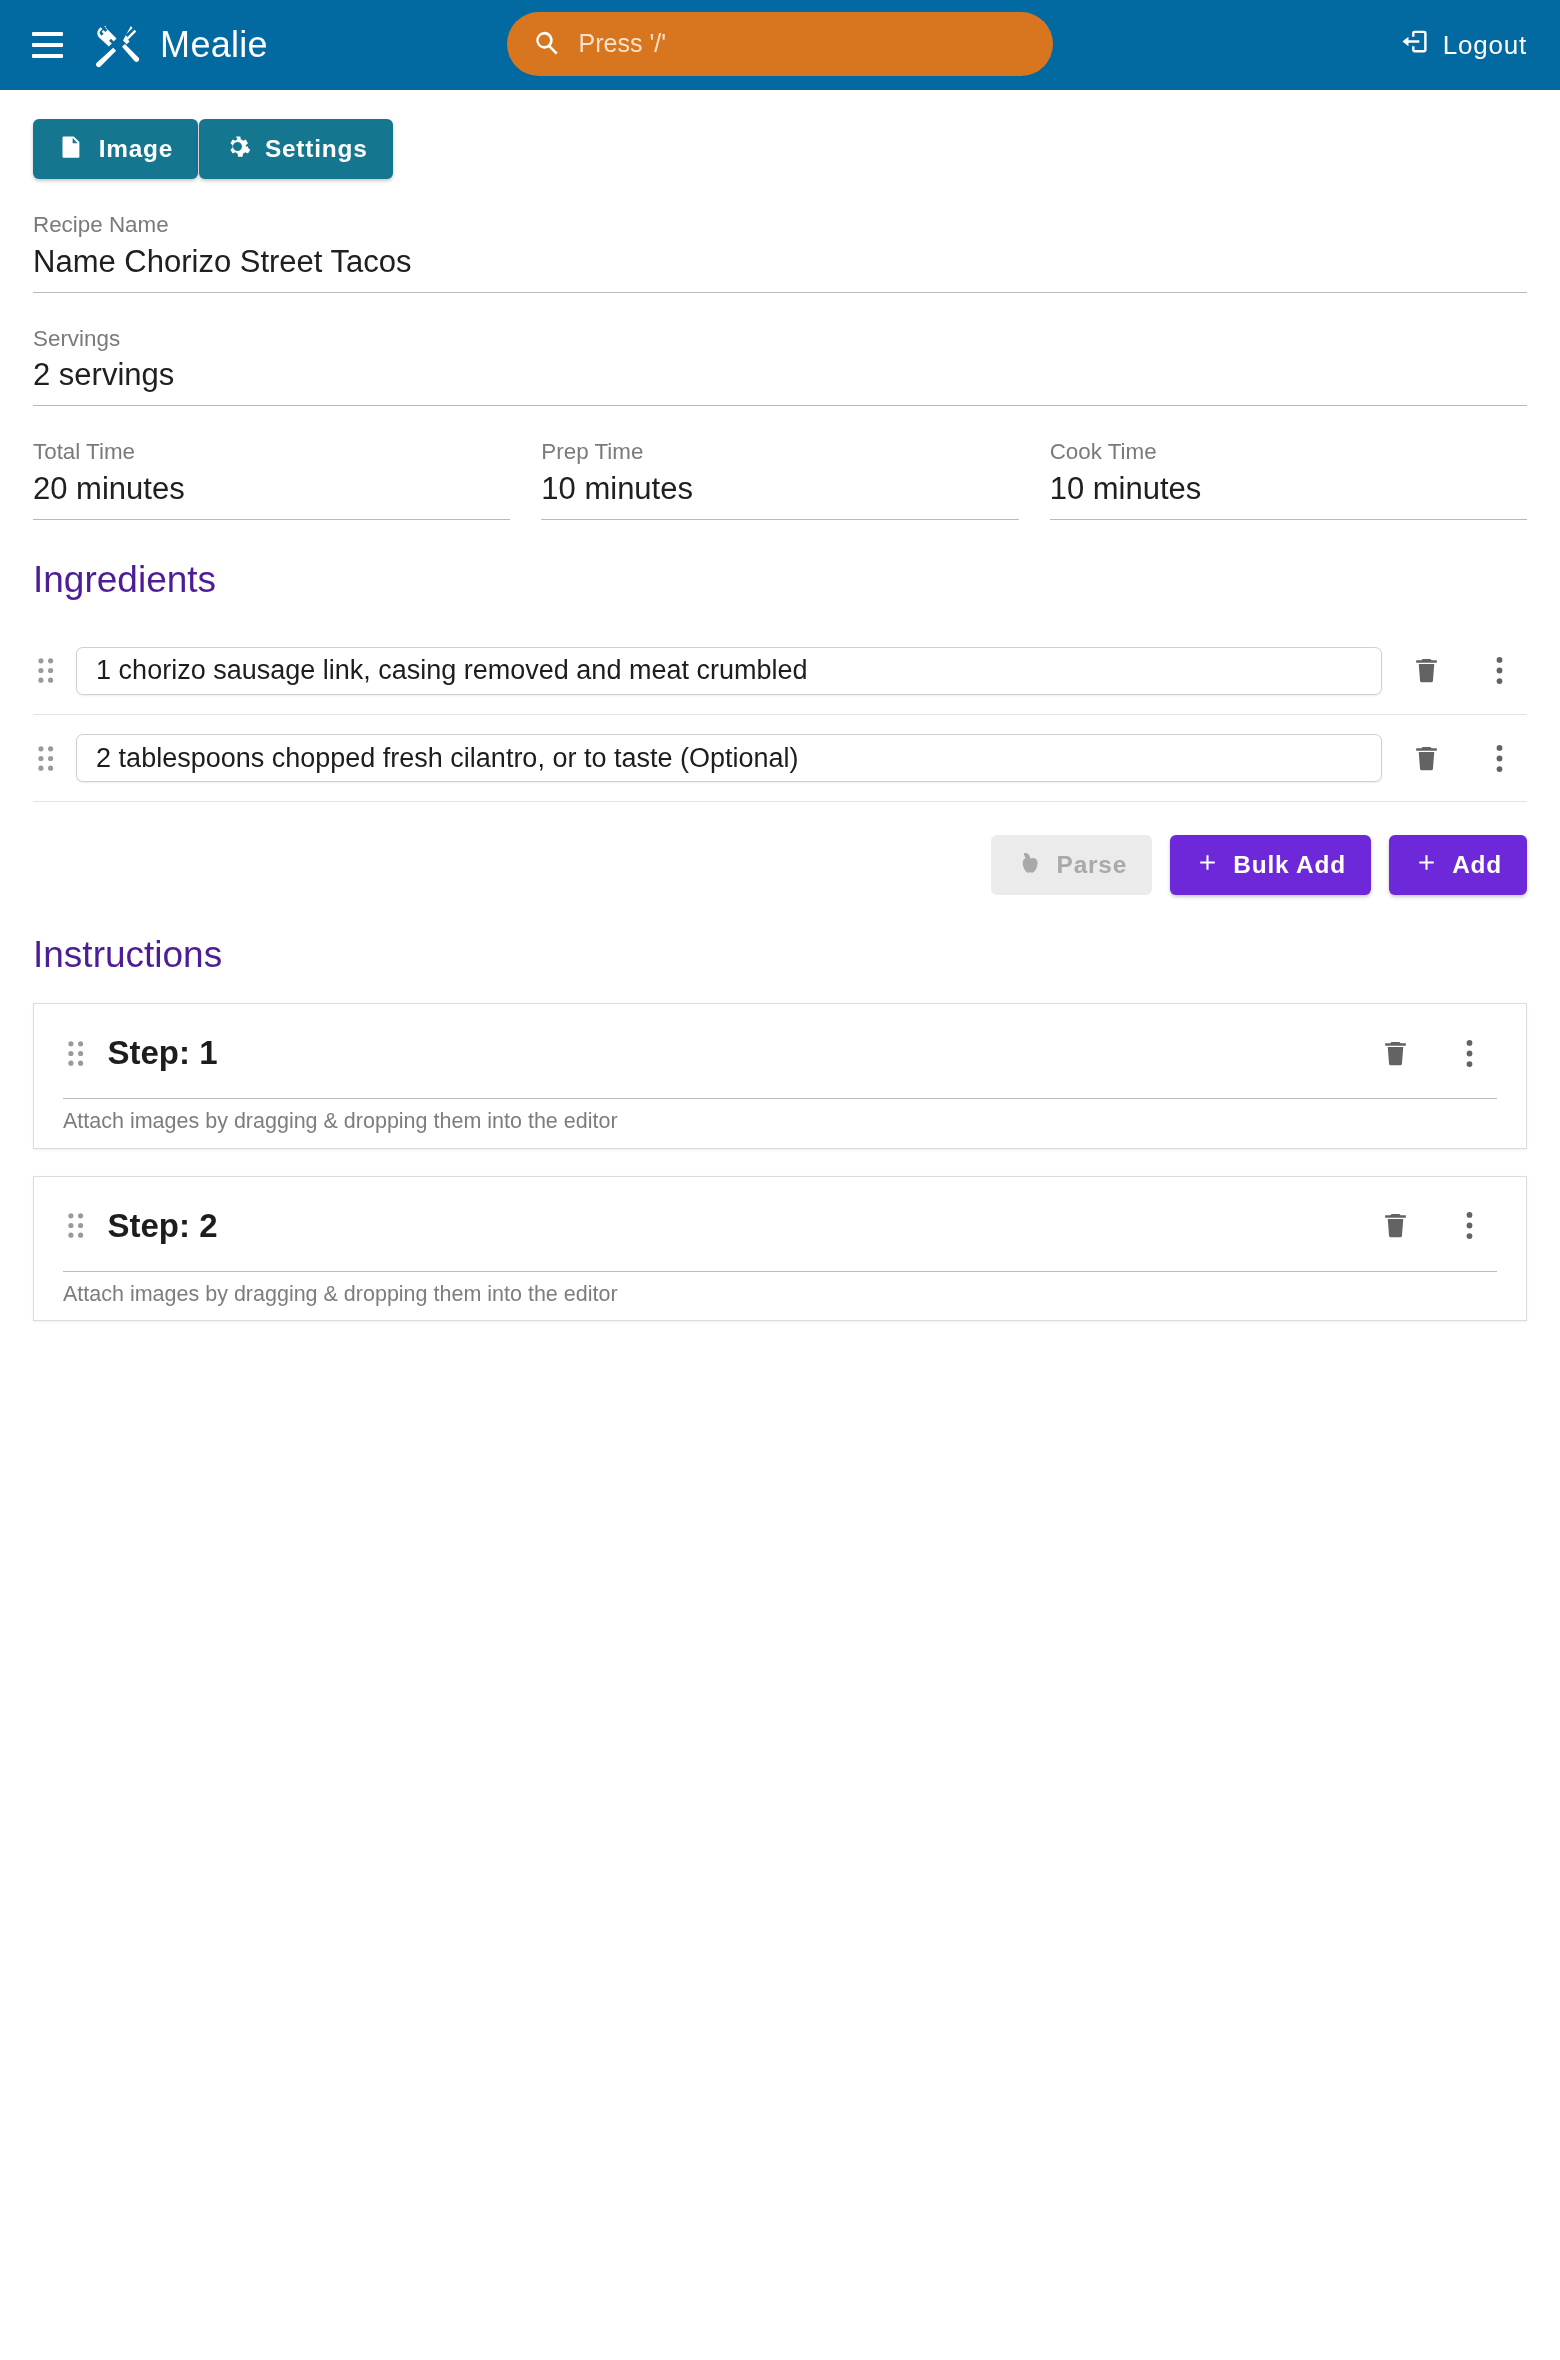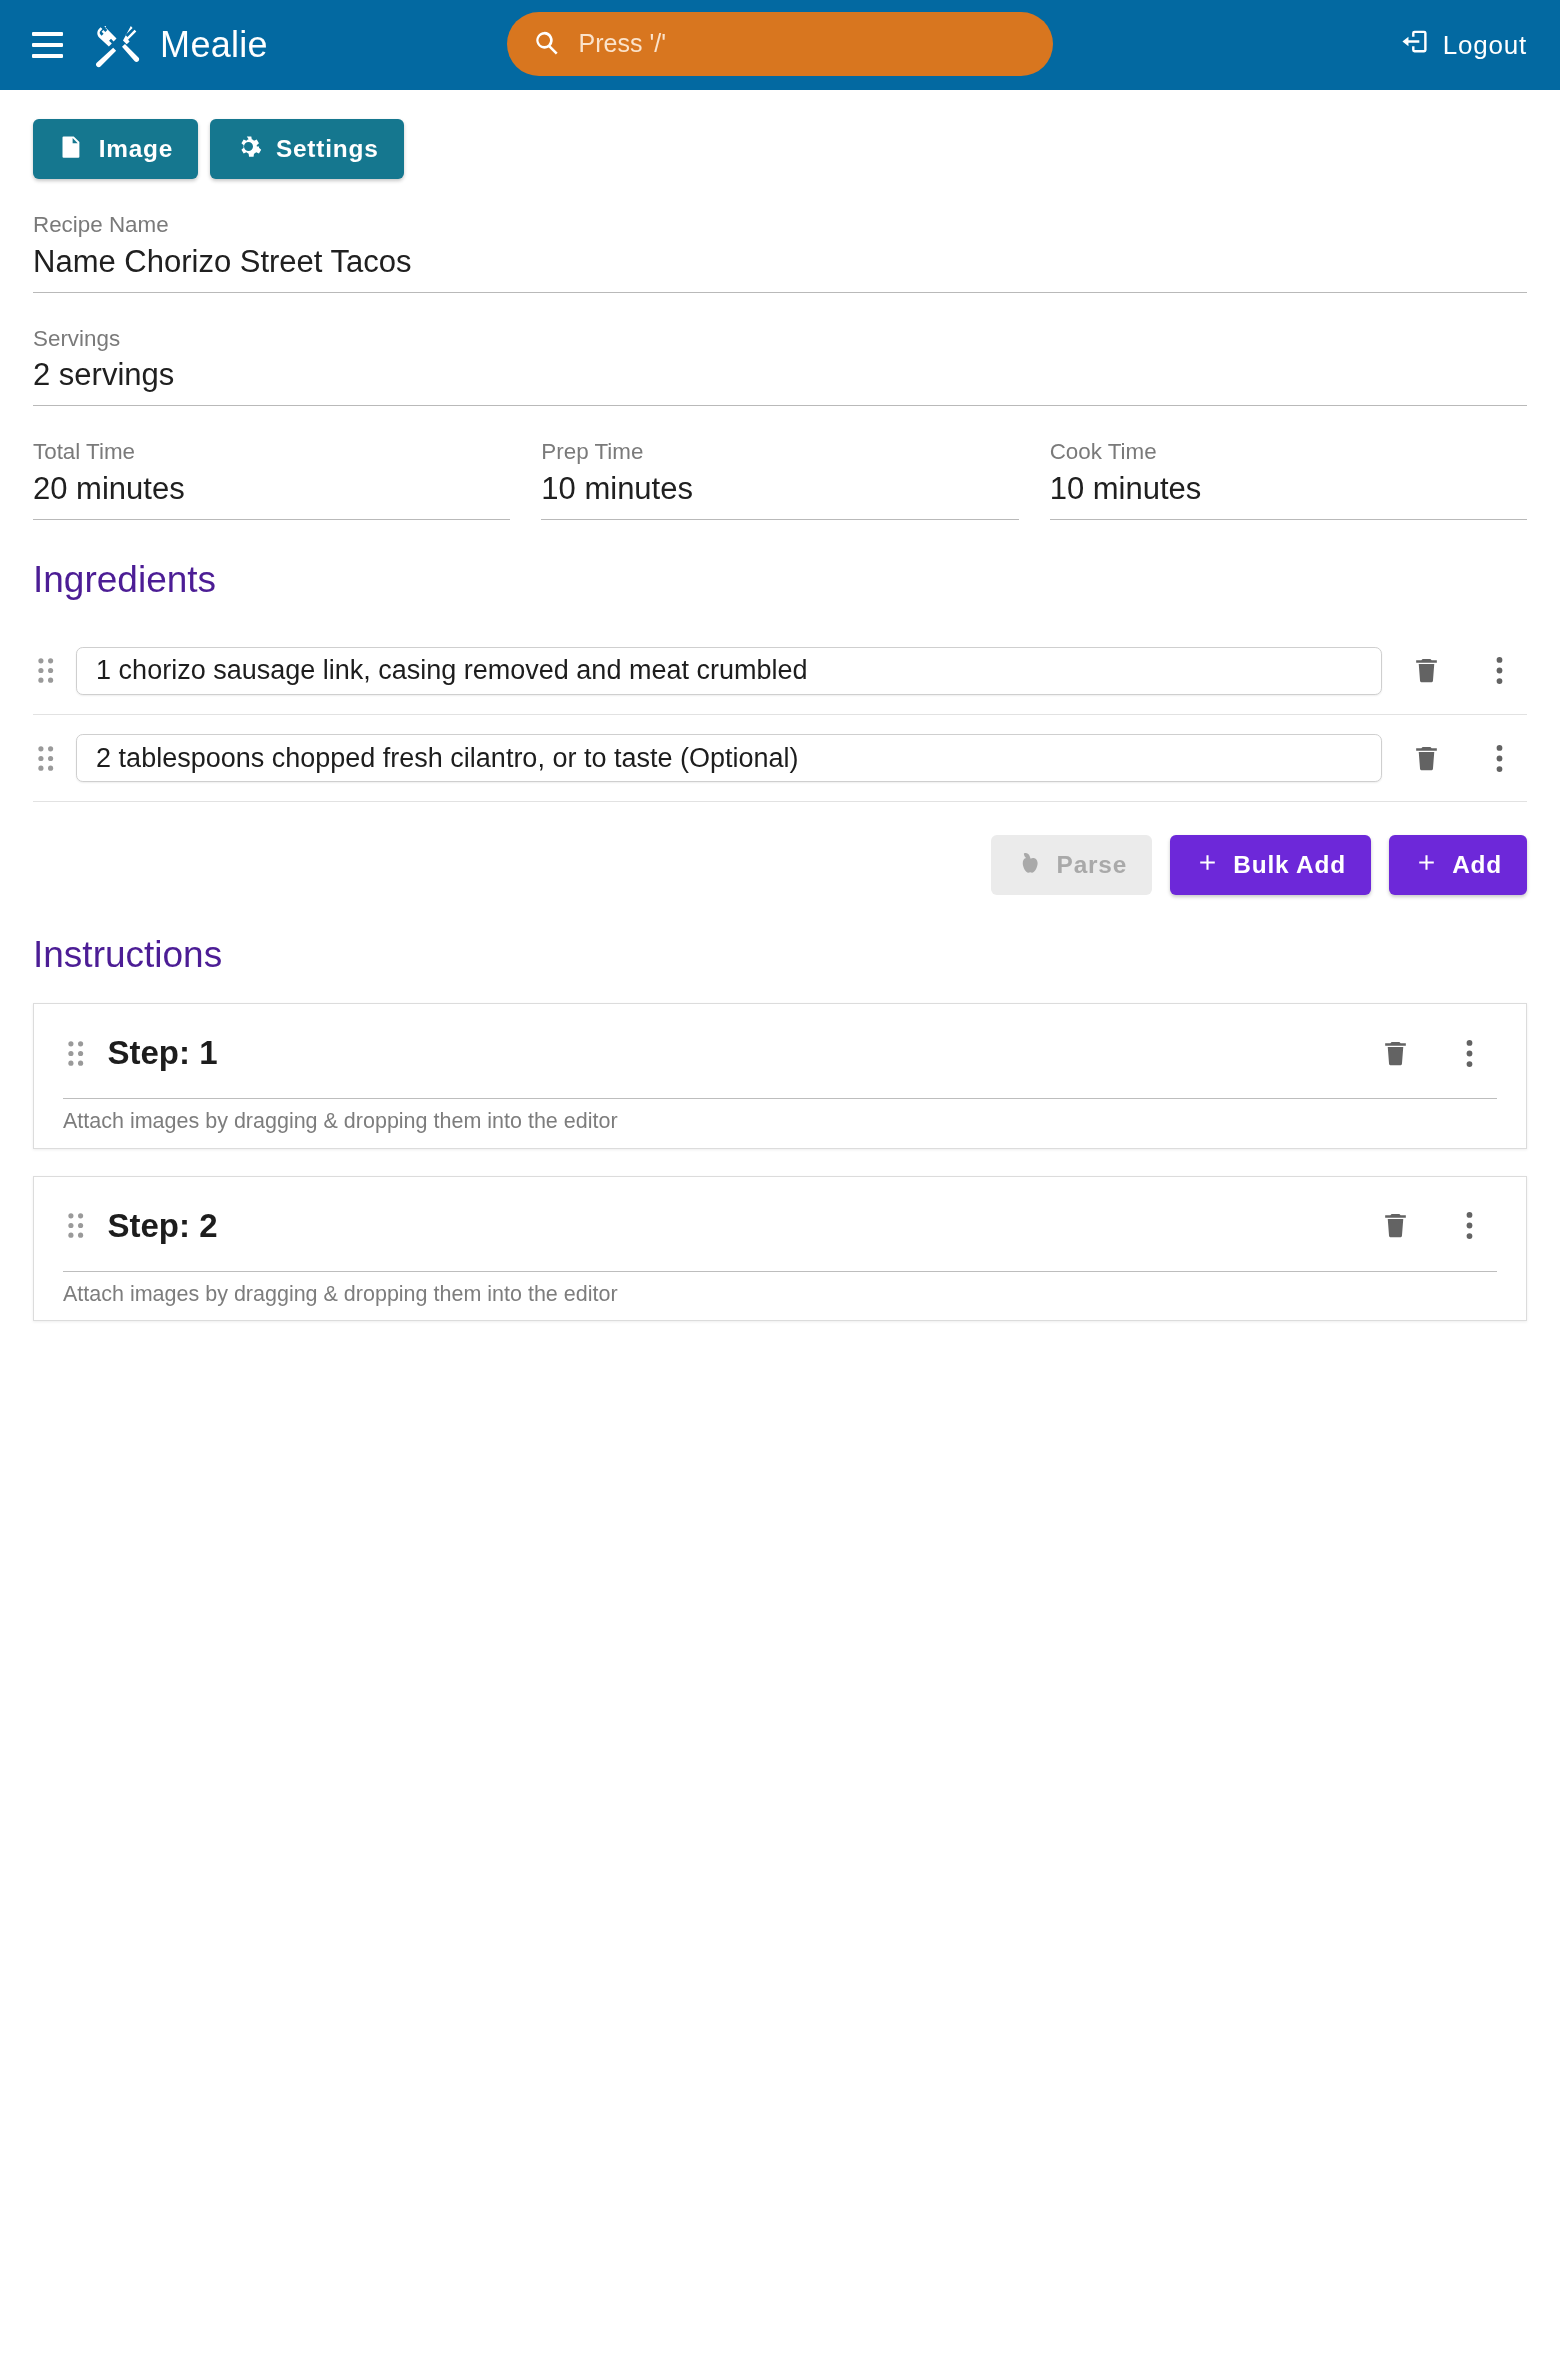--- a/index.html
+++ b/index.html
@@ -101,21 +101,21 @@
   .content {
     position: relative;
     z-index: 10;
     background: #ffffff;
     padding: 0 33px 39px 33px;
     width: 1560px;
   }
 
   .top-buttons {
     display: flex;
-    gap: 12px;
+    gap: 1px;
     padding-top: 29px;
     align-items: flex-end;
   }
   .btn {
     display: inline-flex;
     align-items: center;
     gap: 13.7px;
     border: none;
     border-radius: 5.9px;
     color: #fff;

